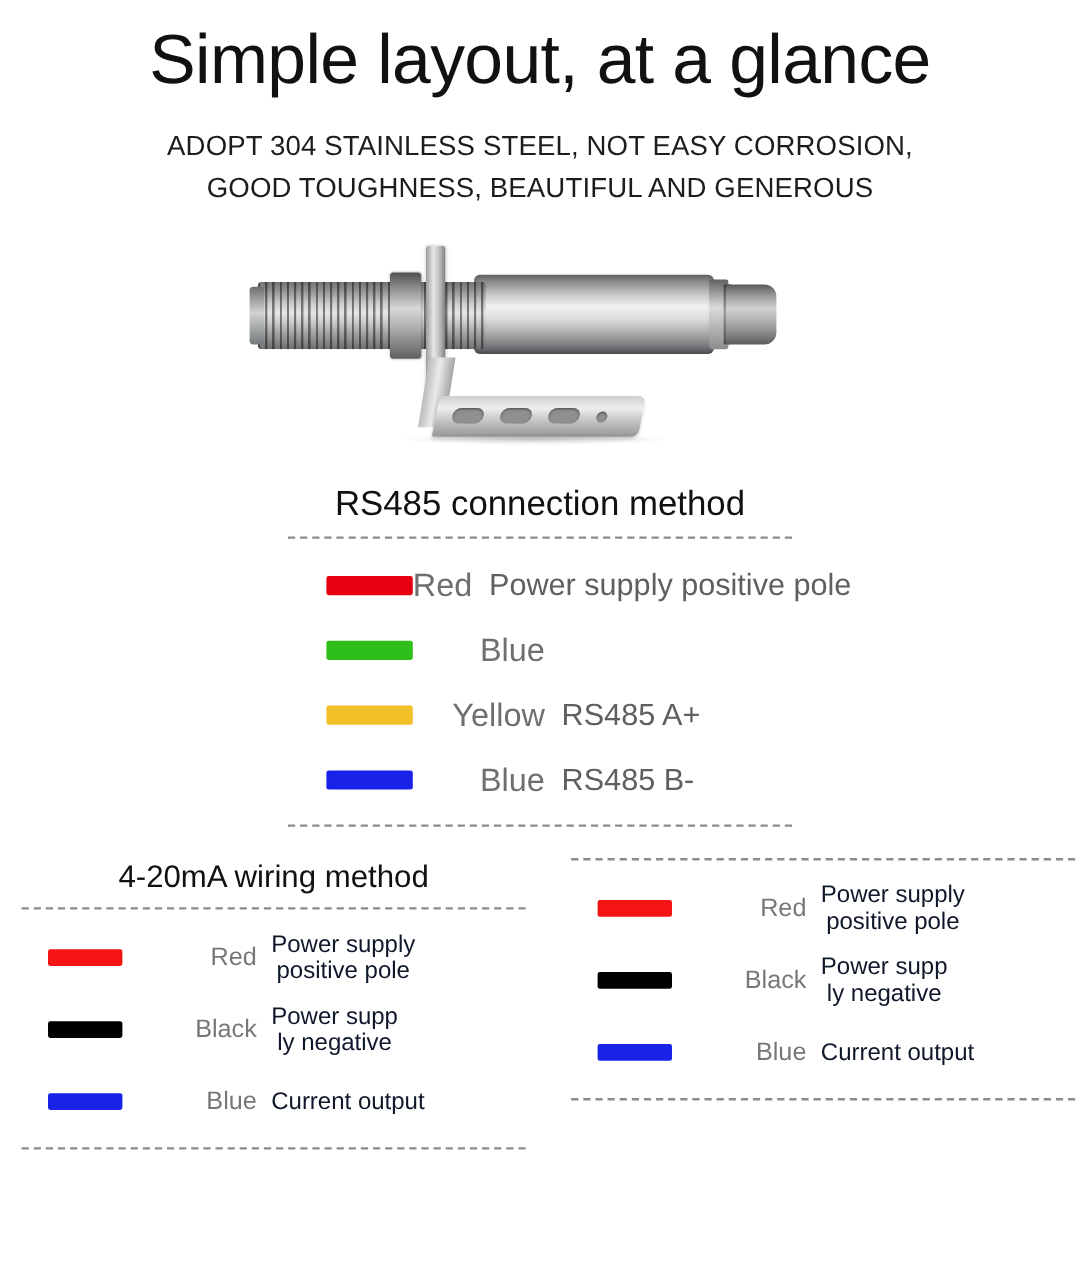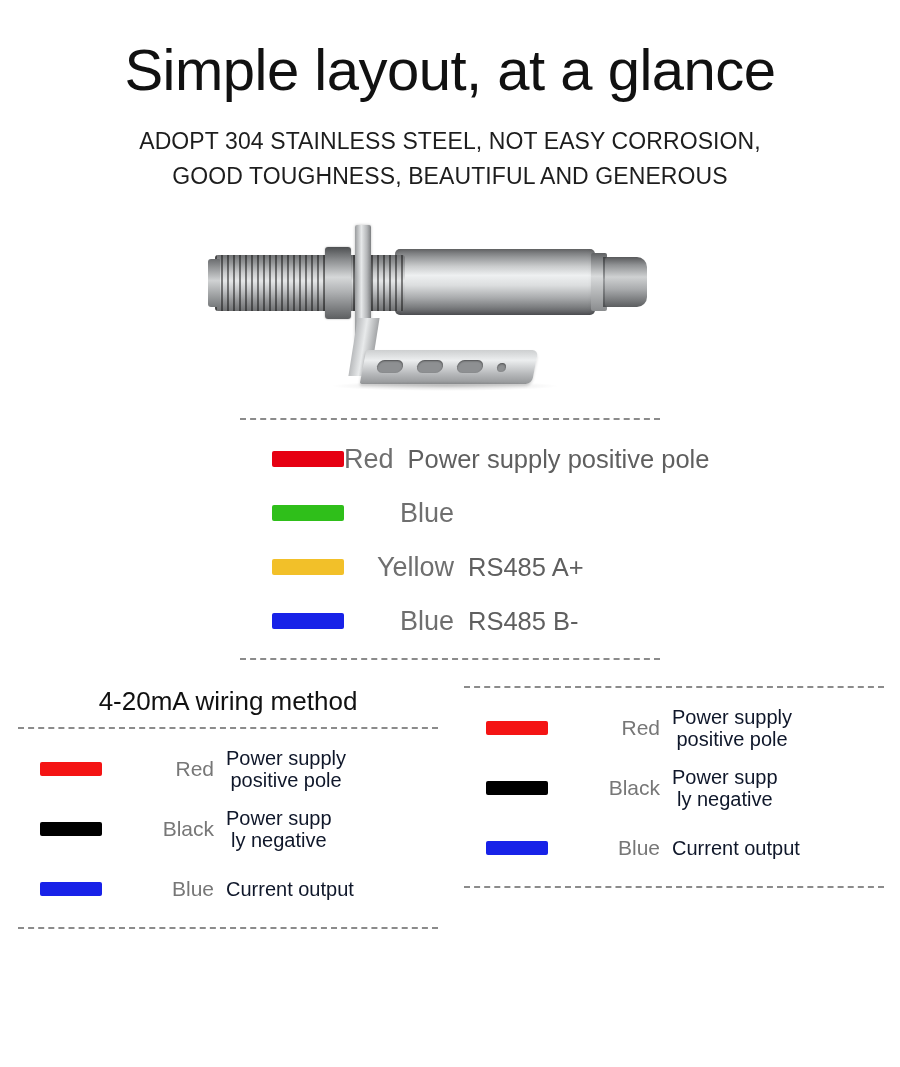--- a/index.html
+++ b/index.html
@@ -17,21 +17,21 @@
     height: 1067px;
     background: #fff;
   }
 
   
   .headline {
     text-align: center;
     font-size: 58px;
     font-weight: 400;
     letter-spacing: -0.5px;
-    margin: 38px 0 0 0;
+    margin: 18px 0 0 0;
     line-height: 1.1;
     color: #111;
   }
   .subhead {
     text-align: center;
     font-size: 23px;
     font-weight: 400;
     line-height: 1.55;
     margin: 22px auto 0 auto;
     width: 700px;
@@ -246,21 +246,21 @@
     color: #5f5f5f;
     white-space: nowrap;
   }
   .rs485 .swatch { margin-left: 32px; }
 
   
   .bottom {
     display: flex;
     margin-top: 26px;
     padding: 0 18px;
-    gap: 26px;
+    gap: 38px;
   }
   .panel { width: 420px; }
   .panel-title {
     font-size: 26px;
     font-weight: 400;
     color: #111;
     text-align: center;
     margin-bottom: 10px;
     white-space: nowrap;
   }
@@ -321,20 +321,21 @@
       <div class="bracket-horz"></div>
       <div class="slot s1"></div>
       <div class="slot s2"></div>
       <div class="slot s3"></div>
       <div class="hole"></div>
     </div>
     <div class="shadow"></div>
   </div>
 
   <div class="rs485">
+    <div class="block-title">RS485 connection method</div>
     <div class="dashed"></div>
     <div class="rs485-rows">
 
       <div class="wrow">
         <div class="swatch" style="background:#e60012"></div>
         <div class="wname">Red</div>
         <div class="wdesc">Power supply positive pole</div>
       </div>
 
       <div class="wrow">

